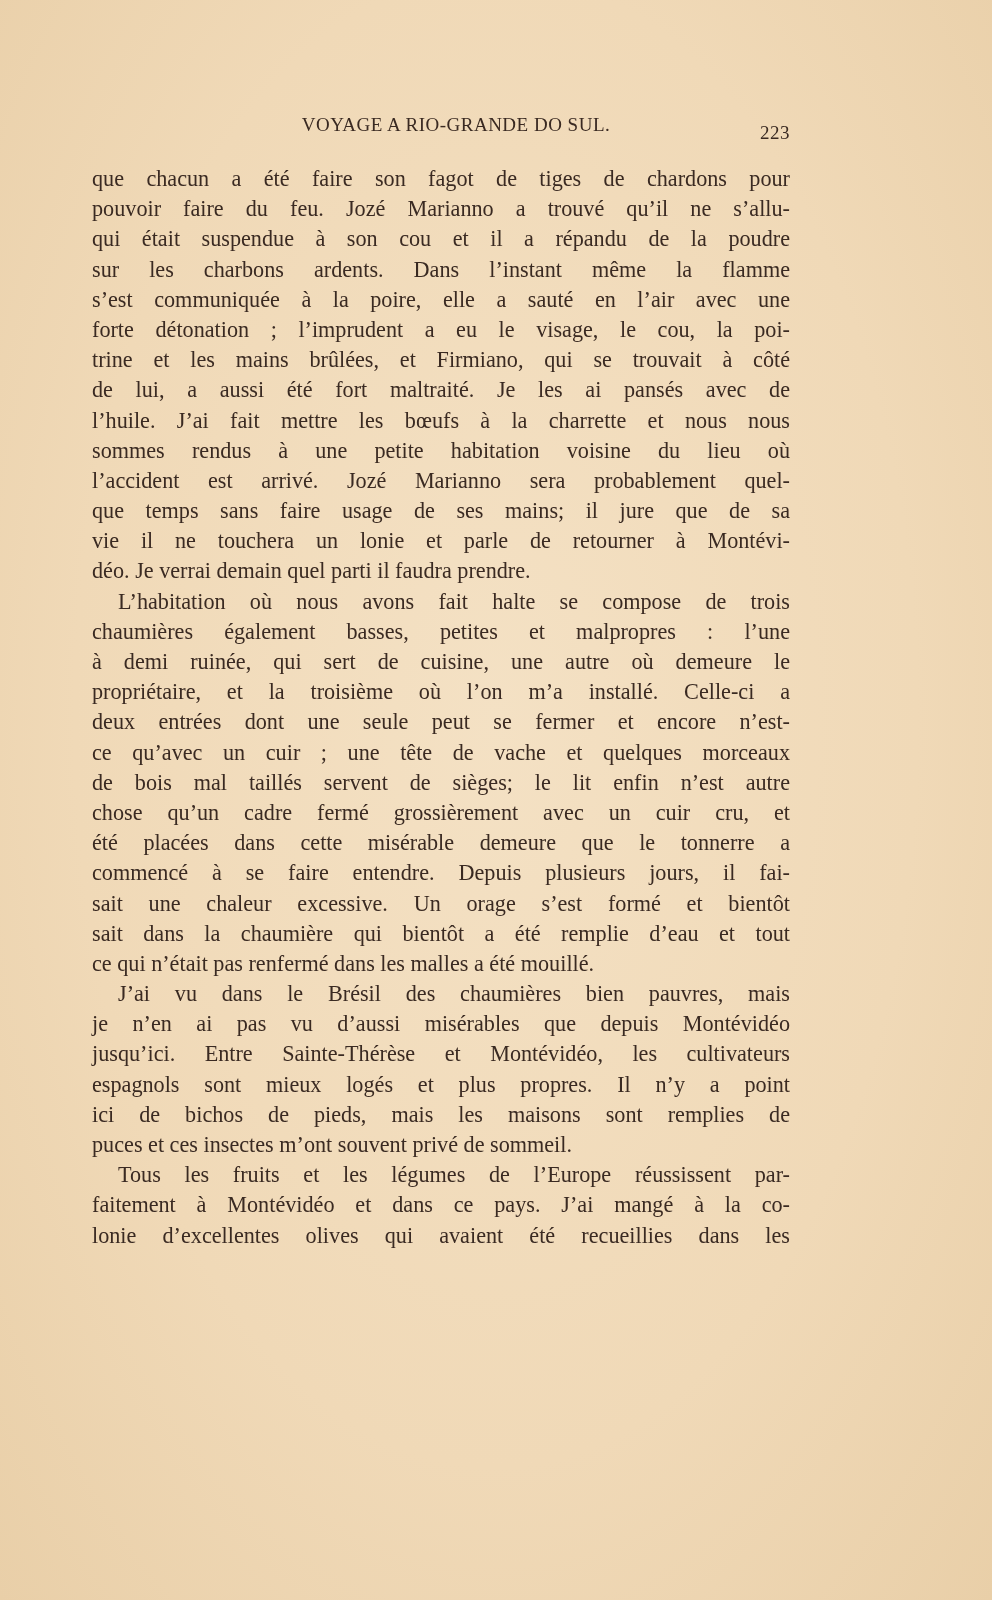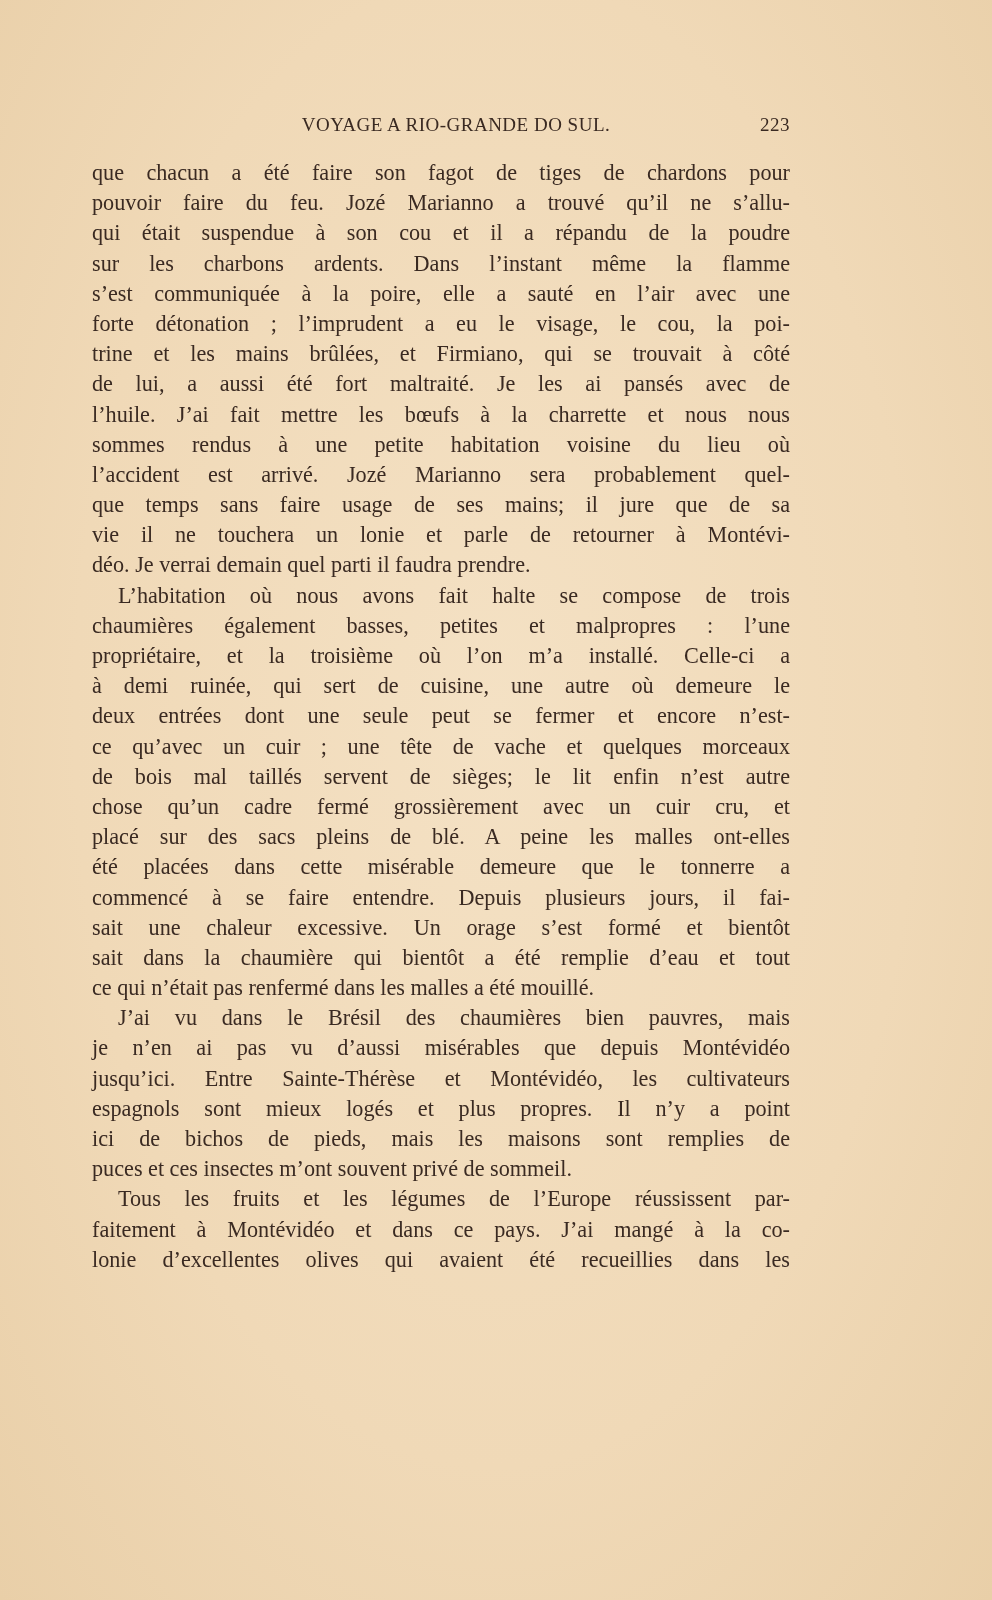--- a/index.html
+++ b/index.html
@@ -32,24 +32,24 @@
       position: absolute;
       left: 0;
       right: 0;
       top: 4px;
       text-align: center;
       padding-left: 30px;
     }
     .page-number {
       position: absolute;
       right: 0;
-      top: 4px;
+      top: 12px;
     }
     .body-text {
-      margin-top: 16px;
+      margin-top: 22px;
       font-size: 22.2px;
       line-height: 30.2px;
     }
     .line {
       display: block;
       text-align: justify;
       text-align-last: justify;
       white-space: nowrap;
       height: 30.2px;
     }
@@ -78,27 +78,26 @@
       <span class="line">trine et les mains brûlées, et Firmiano, qui se trouvait à côté</span>
       <span class="line">de lui, a aussi été fort maltraité. Je les ai pansés avec de</span>
       <span class="line">l’huile. J’ai fait mettre les bœufs à la charrette et nous nous</span>
       <span class="line">sommes rendus à une petite habitation voisine du lieu où</span>
       <span class="line">l’accident est arrivé. Jozé Marianno sera probablement quel-</span>
       <span class="line">que temps sans faire usage de ses mains; il jure que de sa</span>
       <span class="line">vie il ne touchera un lonie et parle de retourner à Montévi-</span>
       <span class="line last">déo. Je verrai demain quel parti il faudra prendre.</span>
       <span class="line indent">L’habitation où nous avons fait halte se compose de trois</span>
       <span class="line">chaumières également basses, petites et malpropres : l’une</span>
+      <span class="line">à demi ruinée, qui sert de cuisine, une autre où demeure le</span>
       <span class="line">propriétaire, et la troisième où l’on m’a installé. Celle-ci a</span>
-      <span class="line">à demi ruinée, qui sert de cuisine, une autre où demeure le</span>
       <span class="line">deux entrées dont une seule peut se fermer et encore n’est-</span>
       <span class="line">ce qu’avec un cuir ; une tête de vache et quelques morceaux</span>
       <span class="line">de bois mal taillés servent de sièges; le lit enfin n’est autre</span>
       <span class="line">chose qu’un cadre fermé grossièrement avec un cuir cru, et</span>
-      <span class="line">placé sur des sacs pleins de blé. A peine les malles ont-elles</span>
       <span class="line">été placées dans cette misérable demeure que le tonnerre a</span>
       <span class="line">commencé à se faire entendre. Depuis plusieurs jours, il fai-</span>
       <span class="line">sait une chaleur excessive. Un orage s’est formé et bientôt</span>
       <span class="line">sait dans la chaumière qui bientôt a été remplie d’eau et tout</span>
       <span class="line last">ce qui n’était pas renfermé dans les malles a été mouillé.</span>
       <span class="line indent">J’ai vu dans le Brésil des chaumières bien pauvres, mais</span>
       <span class="line">je n’en ai pas vu d’aussi misérables que depuis Montévidéo</span>
       <span class="line">jusqu’ici. Entre Sainte-Thérèse et Montévidéo, les cultivateurs</span>
       <span class="line">espagnols sont mieux logés et plus propres. Il n’y a point</span>
       <span class="line">ici de bichos de pieds, mais les maisons sont remplies de</span>

